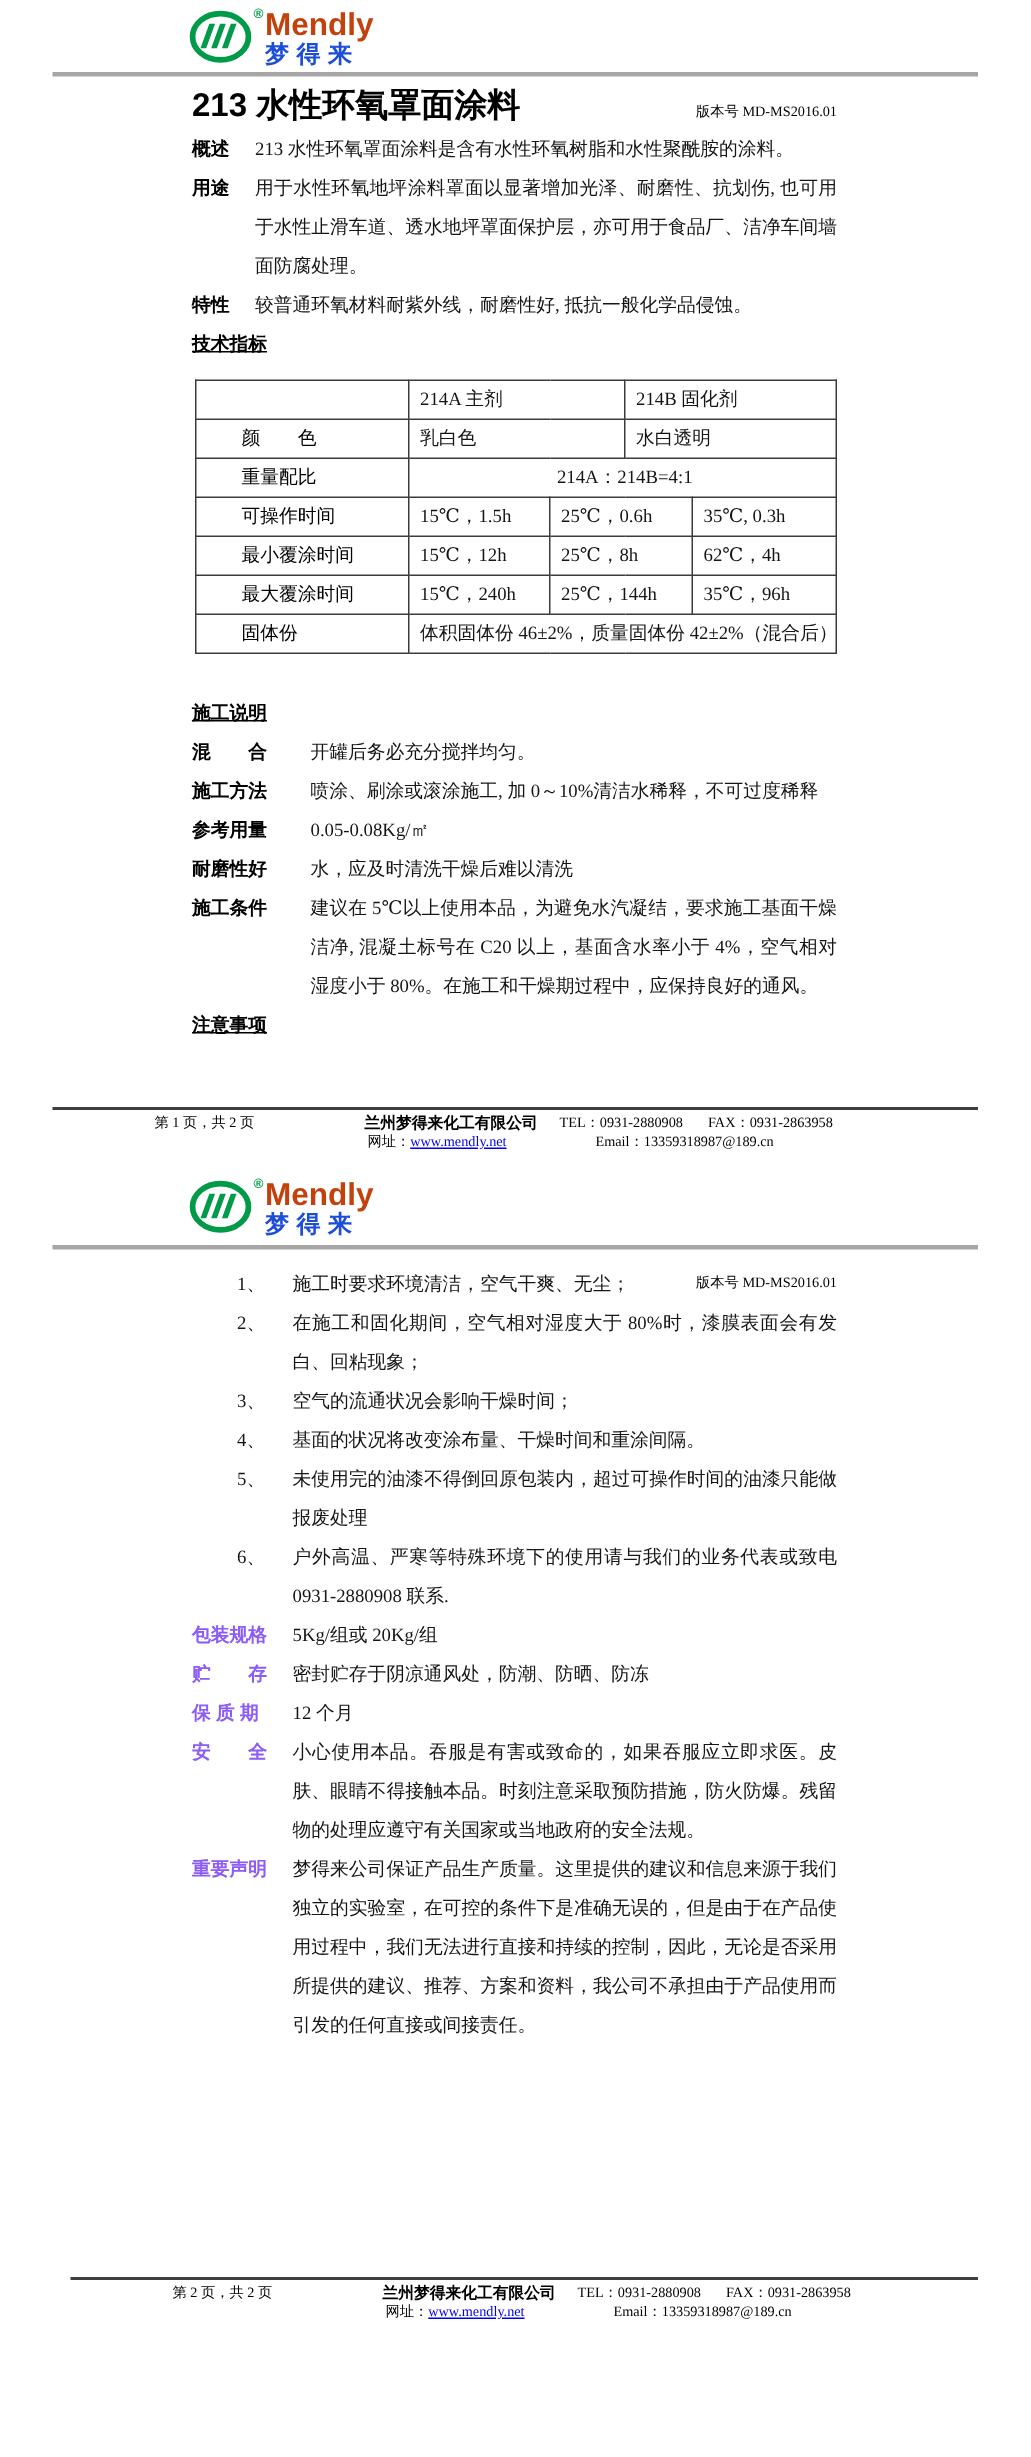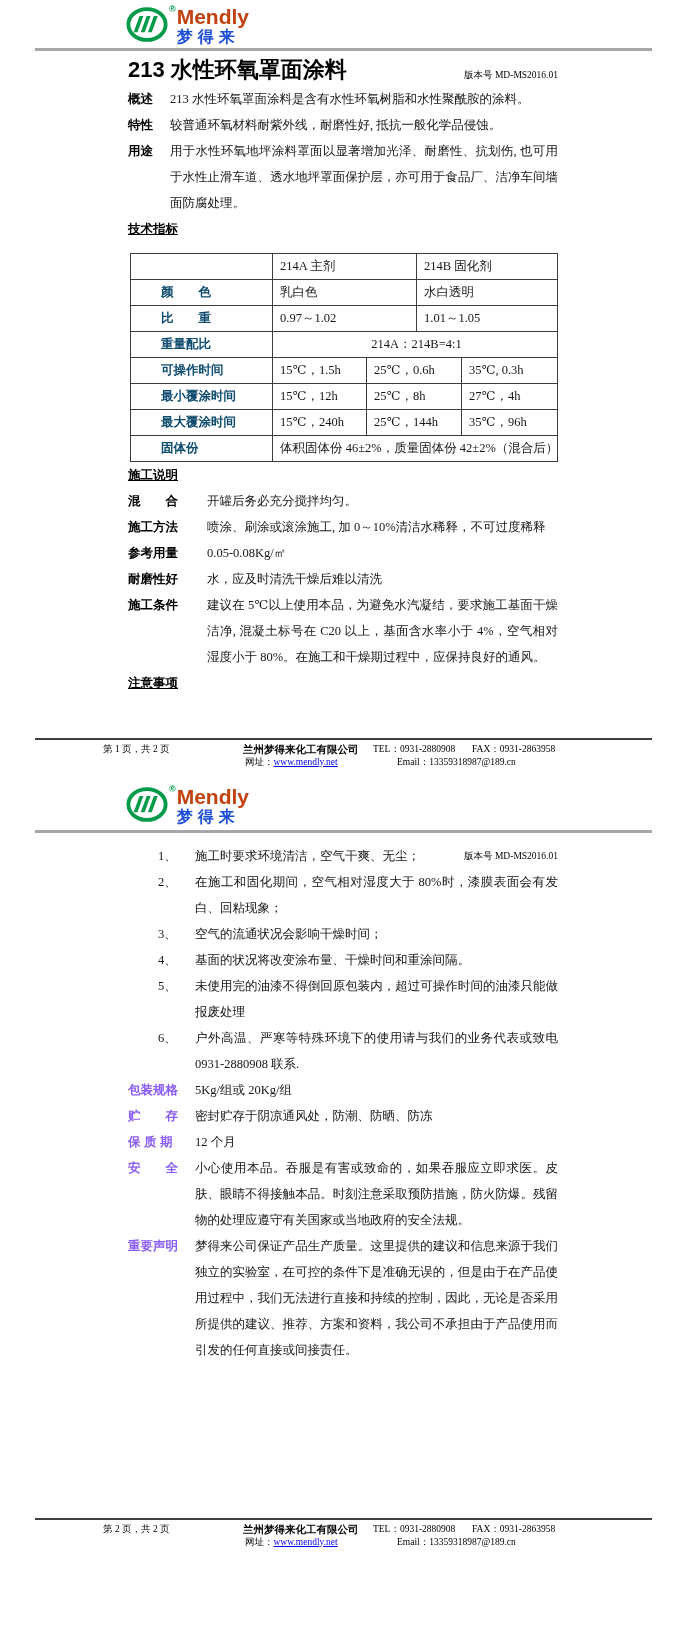--- a/index.html
+++ b/index.html
@@ -43,44 +43,44 @@
            font-size:22px; line-height:32px; margin:2px 0 0 0; color:#000; }
 
   .def-row, .def2-row, .note-row { display:flex; font-size:12.5px; line-height:26px; }
   .def-label { flex:none; width:42px; font-weight:bold; color:#000;
                font-family:"Liberation Sans","DejaVu Sans",sans-serif; }
   .def-text, .def2-text, .note-text { flex:1; text-align:justify; }
 
   .h2 { font-family:"Liberation Sans","DejaVu Sans",sans-serif; font-weight:bold;
         font-size:12.5px; line-height:26px; margin:0; color:#000;text-decoration:underline; }
   .h2.tech { margin-top:0; }
-  .h2.constr { }
+  .h2.constr { margin-top:26px; }
 
   
   table.spec { border-collapse:collapse; margin:11px 0 0 2px; width:427px; table-layout:fixed; }
   table.spec td { border:1px solid #3c3c3c; height:25px; padding:0 4px 0 7px;
                   font-size:12.5px; line-height:15px; vertical-align:middle; overflow:hidden; white-space:nowrap;margin-top:30px; }
-  table.spec td.lbl { font-weight:bold; font-family:"Liberation Sans","DejaVu Sans",sans-serif; color:#0c4a6e;padding-left:30px; }
+  table.spec td.lbl { font-weight:normal; font-family:"Liberation Sans","DejaVu Sans",sans-serif; color:#000000;padding-left:30px; }
   table.spec td.center { text-align:center; }
 
   .constr-row .c-label { flex:none; width:79px; font-weight:bold; color:#000;
                          font-family:"Liberation Sans","DejaVu Sans",sans-serif; }
   .constr-row { display:flex; font-size:12.5px; line-height:26px; }
   .c-text { flex:1; text-align:justify; }
 
   
   .note-row { margin-left:30px; }
   .note-num { flex:none; width:37px; }
   .def2-label { flex:none; width:67px; font-weight:bold; color:#8b5cf6;
                 font-family:"Liberation Sans","DejaVu Sans",sans-serif; }
 
   
   .page-footer { position:absolute; left:0; right:0; }
   #page-1 .page-footer { top:738px; }
-  #page-2 .page-footer { top:748px; }
+  #page-2 .page-footer { top:748px;padding-left:12px; }
   .f-rule { margin:0 35px; border-top:2px solid #3f3f3f; }
   .f-body { display:flex; margin:3px 35px 0 103px; font-size:9.5px; line-height:13px; color:#000; }
   .f-page { flex:none; width:140px; }
   .f-main { flex:1; }
   .f-line { display:flex; }
   .f-company { flex:none; width:130px; font-family:"Liberation Sans","DejaVu Sans",sans-serif;
                font-weight:bold; font-size:10.5px; }
   .f-tel { flex:none; width:99px; }
   .f-fax { flex:none; }
   .f-web { flex:none; width:152px; padding-left:2px; }
@@ -109,26 +109,26 @@
   <div class="hdr-rule"></div>
 
   <div class="content">
     <div class="title">213 水性环氧罩面涂料</div>
 
     <div class="def-row">
       <span class="def-label">概述</span>
       <span class="def-text">213 水性环氧罩面涂料是含有水性环氧树脂和水性聚酰胺的涂料。</span>
     </div>
     <div class="def-row">
+      <span class="def-label">用途</span>
+      <span class="def-text">用于水性环氧地坪涂料罩面以显著增加光泽、耐磨性、抗划伤, 也可用于水性止滑车道、透水地坪罩面保护层，亦可用于食品厂、洁净车间墙面防腐处理。</span>
+    </div>
+    <div class="def-row">
       <span class="def-label">特性</span>
       <span class="def-text">较普通环氧材料耐紫外线，耐磨性好, 抵抗一般化学品侵蚀。</span>
-    </div>
-    <div class="def-row">
-      <span class="def-label">用途</span>
-      <span class="def-text">用于水性环氧地坪涂料罩面以显著增加光泽、耐磨性、抗划伤, 也可用于水性止滑车道、透水地坪罩面保护层，亦可用于食品厂、洁净车间墙面防腐处理。</span>
     </div>
 
     <div class="h2 tech">技术指标</div>
 
     <table class="spec">
       <colgroup>
           <col style="width:142px">
           <col style="width:94px">
           <col style="width:50px">
           <col style="width:45px">
@@ -139,39 +139,34 @@
         <td class="lbl"></td>
         <td colspan="2">214A 主剂</td>
         <td colspan="2">214B 固化剂</td>
       </tr>
       <tr>
         <td class="lbl">颜　　色</td>
         <td colspan="2">乳白色</td>
         <td colspan="2">水白透明</td>
       </tr>
       <tr>
-        <td class="lbl">比　　重</td>
-        <td colspan="2">0.97～1.02</td>
-        <td colspan="2">1.01～1.05</td>
-      </tr>
-      <tr>
         <td class="lbl">重量配比</td>
         <td colspan="4" class="center">214A：214B=4:1</td>
       </tr>
       <tr>
         <td class="lbl">可操作时间</td>
         <td>15℃，1.5h</td>
         <td colspan="2">25℃，0.6h</td>
         <td>35℃, 0.3h</td>
       </tr>
       <tr>
         <td class="lbl">最小覆涂时间</td>
         <td>15℃，12h</td>
         <td colspan="2">25℃，8h</td>
-        <td>27℃，4h</td>
+        <td>62℃，4h</td>
       </tr>
       <tr>
         <td class="lbl">最大覆涂时间</td>
         <td>15℃，240h</td>
         <td colspan="2">25℃，144h</td>
         <td>35℃，96h</td>
       </tr>
       <tr>
         <td class="lbl">固体份</td>
         <td colspan="4">体积固体份 46±2%，质量固体份 42±2%（混合后）</td>

